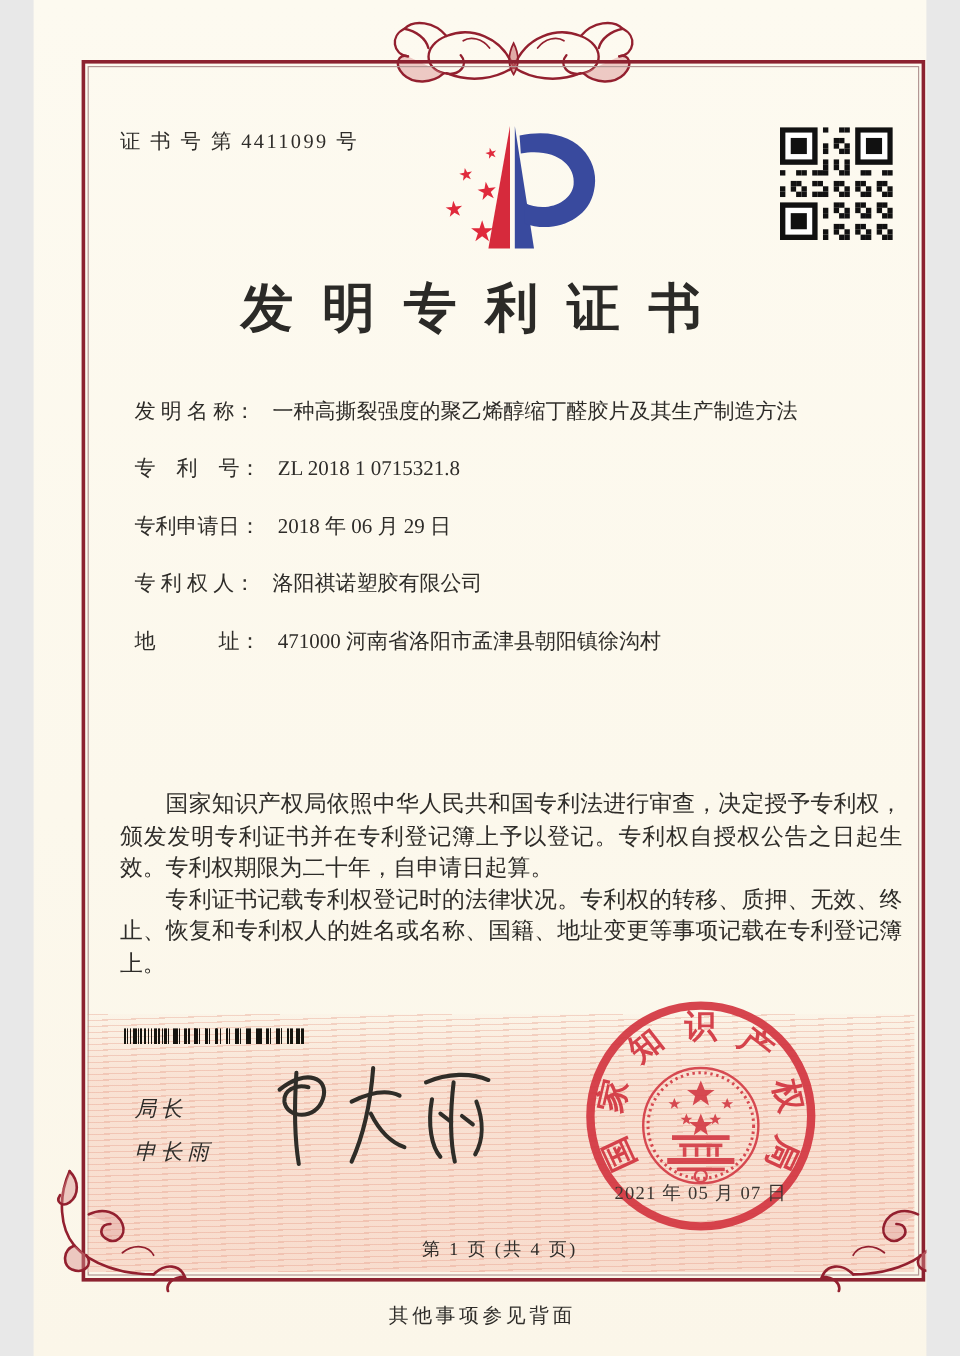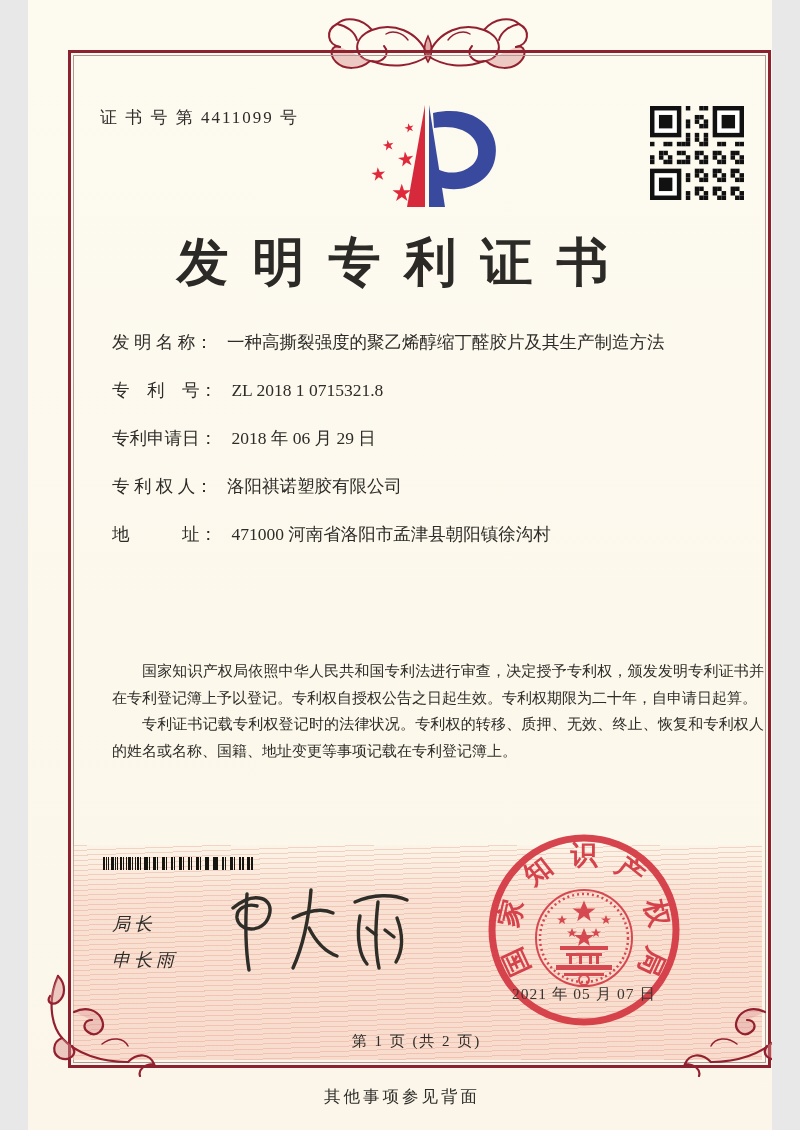--- a/index.html
+++ b/index.html
@@ -14,28 +14,28 @@
   .edge-line{position:absolute;left:789px;top:112px;width:2px;height:1018px;background:#8c2230;}
   
   .pink-band{position:absolute;left:45px;top:845px;width:689px;height:215px;
     background:
       repeating-linear-gradient(178deg, rgba(224,134,112,0.30) 0 1px, rgba(255,255,255,0) 1px 5px),
       linear-gradient(180deg, rgba(248,219,206,0.10) 0%, rgba(247,208,192,0.55) 25%, rgba(246,206,190,0.65) 100%);}
   .cert-no{position:absolute;left:72px;top:106px;font-size:17px;letter-spacing:2px;color:#2e2c29;}
   .qr{position:absolute;left:622px;top:106px;width:94px;height:94px;}
   .logo{position:absolute;left:315px;top:96px;}
   .title{position:absolute;left:28px;top:228px;width:697px;text-align:center;
-         font-size:52px;font-weight:bold;color:#2b2a27;letter-spacing:24px;}
+         font-size:44px;font-weight:bold;color:#2b2a27;letter-spacing:24px;}
   .fields{position:absolute;left:84px;top:330px;width:652px;color:#2e2c29;font-size:17.5px;}
   .frow{height:48px;line-height:24px;white-space:nowrap;}
   .lbl{display:inline-block;min-width:80px;}
   .val{margin-left:10px;}
   .lbl2{margin-left:66px;}
-  .paras{position:absolute;left:72px;top:658px;width:652px;font-size:15px;line-height:26.5px;
-         color:#2e2c29;text-align:justify;margin-left:12px;}
+  .paras{position:absolute;left:72px;top:658px;width:652px;font-size:19px;line-height:26.5px;
+         color:#2e2c29;text-align:justify;}
   .paras p{margin:0;text-indent:2em;}
   .barcode{position:absolute;left:75px;top:857px;width:152px;height:13px;
     background:
       repeating-linear-gradient(90deg,#16140f 0 2px,transparent 2px 3px,#16140f 3px 4px,transparent 4px 8px,#16140f 8px 11px,transparent 11px 12px,#16140f 12px 13px,transparent 13px 17px),
       repeating-linear-gradient(90deg,transparent 0 5px,#16140f 5px 6px,transparent 6px 9px);}
   .officer{position:absolute;left:84px;top:912px;font-size:18px;color:#2e2c29;font-style:italic;}
   .officer div{margin-bottom:12px;letter-spacing:4px;}
   .sig{position:absolute;left:185px;top:868px;}
   .seal{position:absolute;left:452px;top:826px;}
   .seal-date{position:absolute;left:452px;top:984px;width:208px;text-align:center;
@@ -300,16 +300,16 @@
       <rect x="-5" y="18" width="3" height="8"></rect>
       <rect x="5" y="18" width="3" height="8"></rect>
       <rect x="12" y="18" width="3" height="8"></rect>
       <rect x="-28" y="27" width="56" height="5"></rect>
       <rect x="-20" y="35" width="40" height="3"></rect>
       <circle cy="42" r="5" fill="none" stroke="#d23540" stroke-width="2"></circle>
     </g>
   </svg>
   <div class="seal-date">2021 年 05 月 07 日</div>
 
-  <div class="page-footer">第 1 页 (共 2 页)</div>
+  <div class="page-footer">第 1 页 (共 4 页)</div>
   <div class="back-note">其他事项参见背面</div>
 
 </div>
 
 </body></html>

